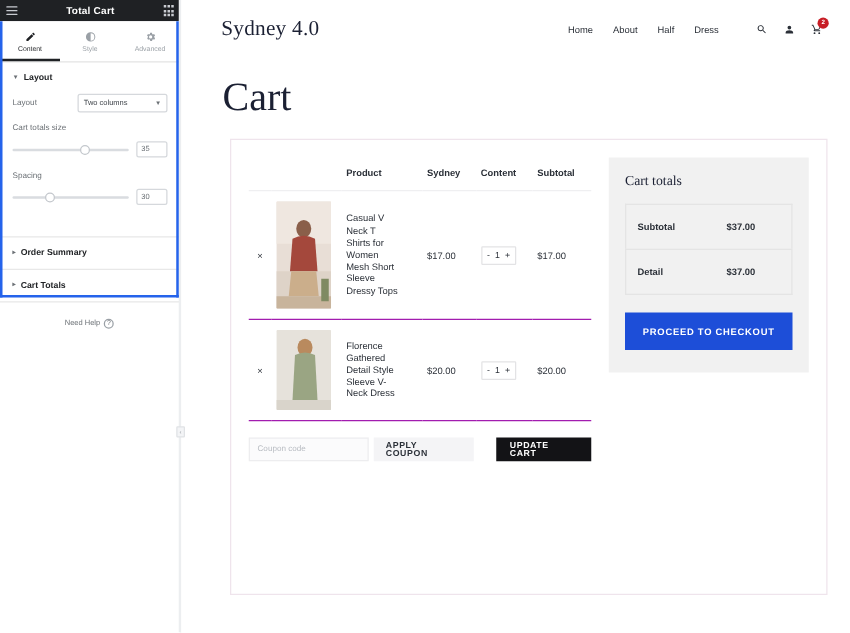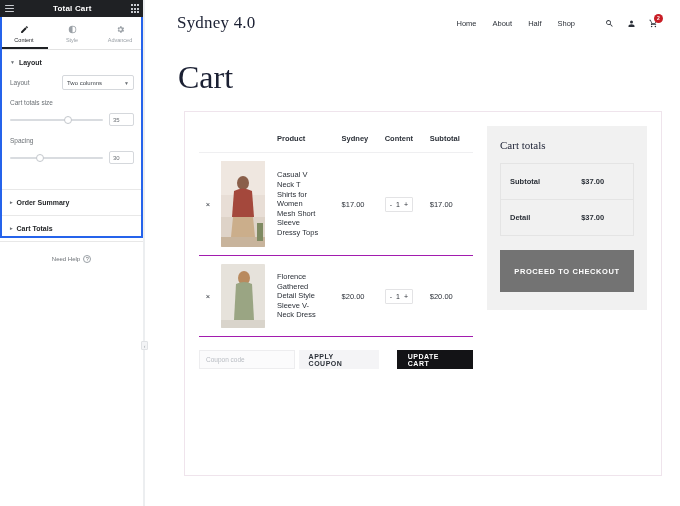--- a/index.html
+++ b/index.html
@@ -176,21 +176,21 @@
   }
   .totals-table { width: 100%; border-collapse: collapse; border: 1px solid #e4e4e4; }
   .totals-table td {
     padding: 13px 9px; font-size: 7.5px; color: #2b3038;
     border-bottom: 1px solid #e4e4e4;
   }
   .totals-table tr:last-child td { border-bottom: none; }
   .totals-table td.lbl { font-weight: bold; }
   .totals-table td.val { text-align: left; font-weight: bold; }
   .btn-checkout {
-    margin-top: 14px; height: 42px; background: #737373; color: #fff;
+    margin-top: 14px; height: 30px; background: #1d4ed8; color: #fff;
     font-size: 7.5px; font-weight: bold; letter-spacing: .6px;
     display: flex; align-items: center; justify-content: center;
   }
 </style>
 </head>
 <body>
 
 <div class="screen">
 
   <div class="editor">
@@ -296,21 +296,21 @@
   </div>
 
   <div class="preview">
 
     <div class="site-header">
       <div class="logo">Sydney 4.0</div>
       <div class="nav">
         <a href="#">Home</a>
         <a href="#">About</a>
         <a href="#">Half</a>
-        <a href="#">Shop</a>
+        <a href="#">Dress</a>
         <div class="nav-icons">
           <span>
             <svg viewBox="0 0 24 24">
                 <path d="M15.5 14h-.8l-.3-.3a6.5 6.5 0 10-.7.7l.3.3v.8l5 5 1.5-1.5-5-5zm-6 0a4.5 4.5 0 110-9 4.5 4.5 0 010 9z"></path>
               </svg>
           </span>
           <span>
             <svg viewBox="0 0 24 24">
                 <path d="M12 12a4 4 0 100-8 4 4 0 000 8zm0 2c-4 0-8 2-8 4.5V21h16v-2.5c0-2.5-4-4.5-8-4.5z"></path>
               </svg>

